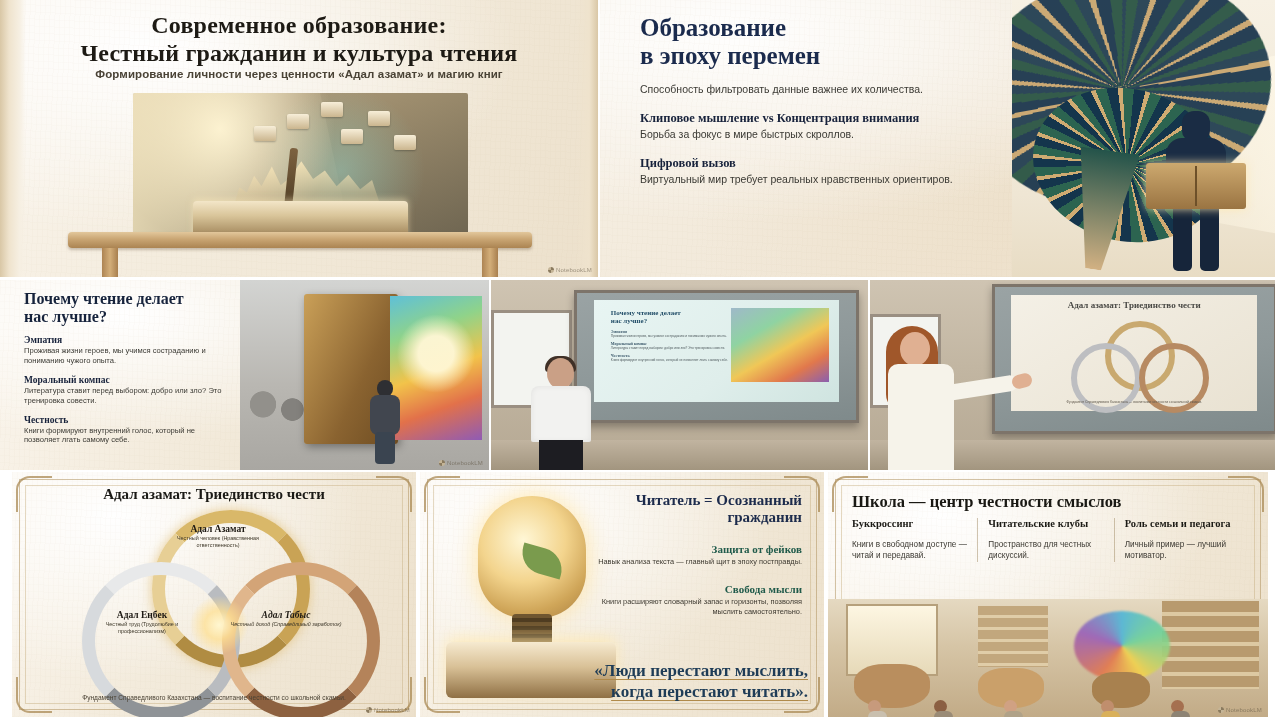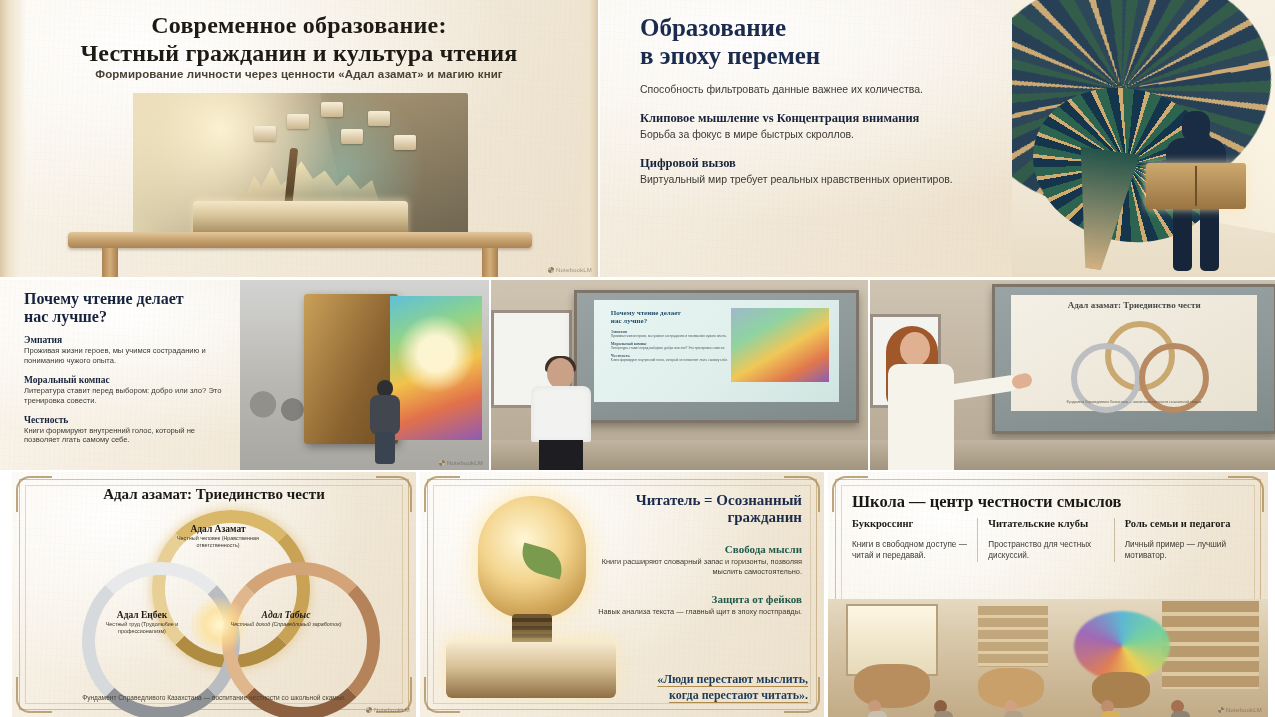--- a/index.html
+++ b/index.html
@@ -209,21 +209,21 @@
     background:repeating-linear-gradient(180deg,#6f5630 0 4px,#4e3c21 4px 8px);}
   #s7 .bulb .pages{position:absolute;left:0;top:146px;width:170px;height:56px;border-radius:6px;
     background:linear-gradient(180deg,#f6ead0 0%,#d8c096 45%,#8f7044 100%);
     box-shadow:0 -4px 16px rgba(255,231,168,.7);}
   #s7 .txt{position:absolute;right:22px;top:20px;width:205px;text-align:right;}
   #s7 .h{font-family:"Liberation Serif",serif;font-weight:700;font-size:15px;line-height:1.16;color:#1c2b4c;}
   #s7 .blk{margin-top:16px;}
   #s7 .bh{font-family:"Liberation Serif",serif;font-weight:700;font-size:11px;color:#1f5a4a;}
   #s7 .bt{font-size:7.4px;line-height:1.34;color:#3e3a31;margin-top:2px;}
   #s7 .quote{position:absolute;right:16px;bottom:14px;width:215px;text-align:right;
-    font-family:"Liberation Serif",serif;font-weight:700;font-size:12px;line-height:1.28;
+    font-family:"Liberation Serif",serif;font-weight:700;font-size:17px;line-height:1.28;
     color:#1e3c57;text-decoration:underline;text-underline-offset:3px;text-decoration-color:#b08a4a;}
 
   
   #s8{left:828px;top:472px;width:440px;height:245px;}
   #s8 .h{position:absolute;left:24px;top:20px;font-family:"Liberation Serif",serif;font-weight:700;
     font-size:16.5px;color:#1a1914;}
   #s8 .cols{position:absolute;left:24px;right:18px;top:46px;display:flex;gap:0;}
   #s8 .col{flex:1;padding:0 10px;border-left:1px solid rgba(150,126,84,.45);}
   #s8 .col:first-child{border-left:none;padding-left:0;}
   #s8 .ch{font-family:"Liberation Serif",serif;font-weight:700;font-size:10.5px;line-height:1.14;color:#1c1b16;}
@@ -475,26 +475,26 @@
       <div class="screw"></div>
       <div class="pages"></div>
     </div>
 
     <div class="txt">
       <div class="h">
         <div>Читатель = Осознанный</div>
         <div>гражданин</div>
       </div>
       <div class="blk">
+        <div class="bh">Защита от фейков</div>
+        <div class="bt">Навык анализа текста — главный щит в эпоху постправды.</div>
+      </div>
+      <div class="blk">
         <div class="bh">Свобода мысли</div>
         <div class="bt">Книги расширяют словарный запас и горизонты, позволяя мыслить самостоятельно.</div>
-      </div>
-      <div class="blk">
-        <div class="bh">Защита от фейков</div>
-        <div class="bt">Навык анализа текста — главный щит в эпоху постправды.</div>
       </div>
     </div>
 
     <div class="quote">
       <div>«Люди перестают мыслить,</div>
       <div>когда перестают читать».</div>
     </div>
   </div>
 
   <div class="slide" id="s8">

